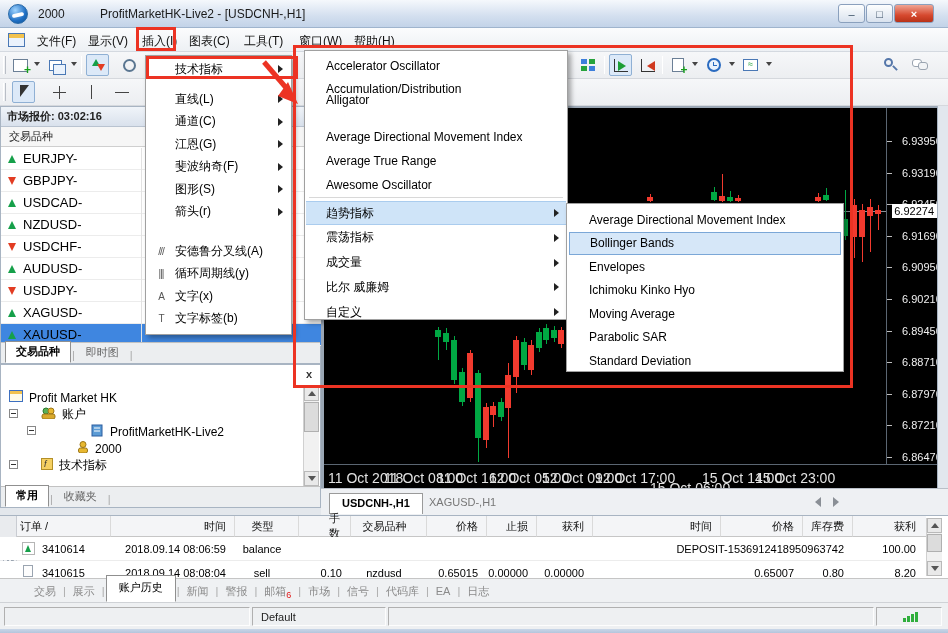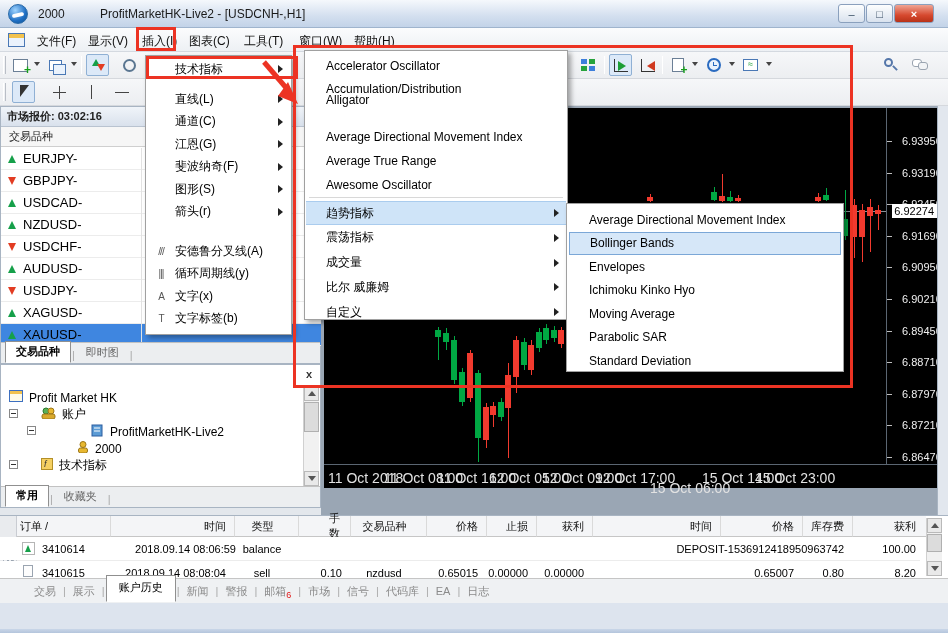--- a/index.html
+++ b/index.html
@@ -324,20 +324,28 @@
       <div class="abs timelab" style="left: 437px;">11 Oct 16:00</div>
       <div class="abs timelab" style="left: 489px;">12 Oct 05:00</div>
       <div class="abs timelab" style="left: 542px;">12 Oct 09:00</div>
       <div class="abs timelab" style="left: 595px;">12 Oct 17:00</div>
       <div class="abs timelab" style="left: 650px; margin-top: 10px;">15 Oct 06:00</div>
       <div class="abs timelab" style="left: 702px;">15 Oct 14:00</div>
       <div class="abs timelab" style="left: 755px;">15 Oct 23:00</div>
     </div>
   <div class="abs chart-frame-r"></div>
 
+  <div class="abs ctabbar">
+    <div id="chart-tabs">
+        <div class="ctab active" style="left: 8px;">USDCNH-,H1</div>
+        <div class="ctab" style="left: 96px;">XAGUSD-,H1</div>
+      </div>
+    <div class="cnav" style="left:494px;border-right:6px solid #8a8f96;border-top:5px solid transparent;border-bottom:5px solid transparent"></div>
+    <div class="cnav" style="left:512px;border-left:6px solid #8a8f96;border-top:5px solid transparent;border-bottom:5px solid transparent"></div>
+  </div>
 
   <div class="abs panel" style="left:0;top:106px;width:321px;height:258px">
     <div class="panel-title">市场报价: 03:02:16</div>
     <div class="mw-colhead">交易品种</div>
     <div id="mw-rows">
         <div class="mw-row" style="top: 41px;">
           <div class="arr up"></div>
           <span class="mw-sym">EURJPY-</span>
         </div>
         <div class="mw-row" style="top: 63px;">
@@ -464,21 +472,21 @@
         <div class="thead-cell" style="left: 720px; width: 78px; justify-content: flex-end; border-left: 1px solid rgb(218, 218, 218); padding-right: 4px;">价格</div>
         <div class="thead-cell" style="left: 802px; width: 46px; justify-content: flex-end; border-left: 1px solid rgb(218, 218, 218); padding-right: 4px;">库存费</div>
         <div class="thead-cell" style="left: 852px; width: 68px; justify-content: flex-end; border-left: 1px solid rgb(218, 218, 218); padding-right: 4px;">获利</div>
       </div>
     <div id="term-rows" style="position:absolute;left:0;top:21px;width:926px;height:41px;overflow:hidden">
         <div style="position: absolute; left: 0px; top: 0px; width: 926px; height: 23px; background: rgb(255, 255, 255);">
           <div style="position: absolute; left: 22px; top: 5px; width: 13px; height: 13px; border: 1px solid rgb(181, 181, 181); background: rgb(255, 255, 255);">
             <div class="mini-tri" style="left: 2px; top: 2px; border-bottom: 7px solid rgb(22, 160, 74); border-left: 3.5px solid transparent; border-right: 3.5px solid transparent;"></div>
           </div>
           <div class="tcell " style="left: 42px; width: 66px; padding-right: 4px;">3410614</div>
-          <div class="tcell t-r" style="left: 120px; width: 120px; padding-right: 4px;">2018.09.14 08:06:59</div>
+          <div class="tcell t-r" style="left: 110px; width: 120px; padding-right: 4px;">2018.09.14 08:06:59</div>
           <div class="tcell t-c" style="left: 234px; width: 60px; padding-right: 4px;">balance</div>
           <div class="tcell t-r" style="left: 350px; width: 498px; padding-right: 4px;">DEPOSIT-1536912418950963742</div>
           <div class="tcell t-r" style="left: 852px; width: 68px; padding-right: 4px;">100.00</div>
         </div>
         <div class="trow-line" style="top: 23px;"></div>
         <div style="position: absolute; left: 0px; top: 24px; width: 926px; height: 23px; background: rgb(255, 255, 255);">
           <div style="position: absolute; left: 23px; top: 4px; width: 10px; height: 12px; border: 1px solid rgb(154, 164, 176); background: rgb(253, 253, 253);"></div>
           <div class="tcell " style="left: 42px; width: 66px; padding-right: 4px;">3410615</div>
           <div class="tcell t-r" style="left: 110px; width: 120px; padding-right: 4px;">2018.09.14 08:08:04</div>
           <div class="tcell t-c" style="left: 234px; width: 60px; padding-right: 4px;">sell</div>
@@ -520,20 +528,33 @@
         <div class="ttab"><span>信号</span></div>
         <div class="tab-sep">|</div>
         <div class="ttab"><span>代码库</span></div>
         <div class="tab-sep">|</div>
         <div class="ttab"><span>EA</span></div>
         <div class="tab-sep">|</div>
         <div class="ttab"><span>日志</span></div>
       </div>
   </div>
 
+  <div class="abs statusbar">
+    <div class="sseg" style="left:4px;width:246px"></div>
+    <div class="sseg" style="left:252px;width:134px">Default</div>
+    <div class="sseg" style="left:388px;width:486px"></div>
+    <div class="sseg" style="left:876px;width:66px">
+      <div style="display:flex;align-items:flex-end;gap:1px;margin-left:18px">
+        <div style="width:3px;height:4px;background:#2fae3c"></div>
+        <div style="width:3px;height:6px;background:#2fae3c"></div>
+        <div style="width:3px;height:8px;background:#2fae3c"></div>
+        <div style="width:3px;height:10px;background:#2fae3c"></div>
+      </div>
+    </div>
+  </div>
   <div class="abs bframe"></div>
 
   <div class="menu-panel" style="left:145px;top:55px;width:147px;height:280px;z-index:10">
     <div class="m-row" style="top:2px;height:22px">
       <span class="lbl">技术指标</span>
       <div class="m-arrow"></div>
     </div>
     <div id="insert-mid">
         <div class="m-row" style="top: 32px; height: 22px;">
           <span class="lbl">直线(L)</span>

